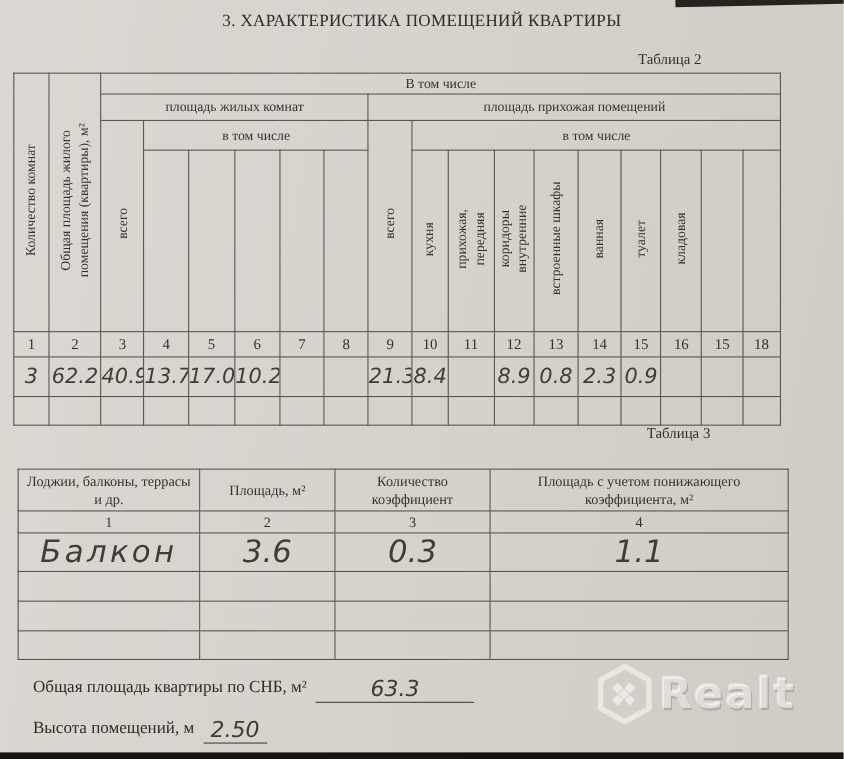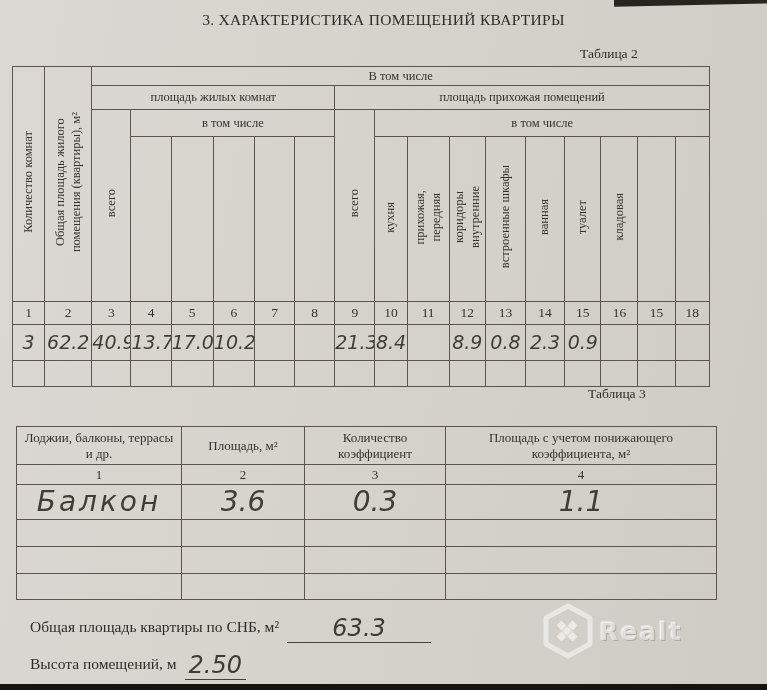--- a/index.html
+++ b/index.html
@@ -46,32 +46,32 @@
   .num td { font-size:13.5px; }
   .val td { font-family:"DejaVu Sans", sans-serif; font-style:italic; font-size:19px; color:#403d37; }
   #table3 .val td { font-size:28px; }
   #table3 .val td.first { letter-spacing:3px; }
 
   .footer-line { left:30px; font-size:15.5px; color:#2e2c27; white-space:nowrap; }
   #footer1 { top:616px; }
   #footer2 { top:653px; }
   .fvalue {
     display:inline-block; border-bottom:1.6px solid #45423c; text-align:center;
-    font-family:"DejaVu Sans", sans-serif; font-style:italic; font-size:24px; color:#3e3b35;
+    font-family:"DejaVu Sans", sans-serif; font-style:italic; font-size:20px; color:#3e3b35;
     line-height:1; padding:0 4px 2px 4px; vertical-align:-4px;
   }
   #footer1 .fvalue { min-width:136px; margin-left:8px; }
   #footer2 .fvalue { min-width:50px; margin-left:8px; }
 
   .watermark {
     left:542px; top:601px; width:210px; height:60px;
     display:flex; align-items:center; gap:5px;
   }
   .wm-text {
-    font-family:"DejaVu Sans", sans-serif; font-weight:bold; font-size:25px; letter-spacing:2px;
+    font-family:"DejaVu Sans", sans-serif; font-weight:bold; font-size:39px; letter-spacing:2px;
     color:rgba(252,251,248,0.55);
     text-shadow: 1px 1px 0 rgba(110,106,98,0.35), -1px -1px 1px rgba(255,255,255,0.45);
   }
 </style>
 </head>
 <body>
 
 <div class="abs topbar"></div>
 
 <div class="abs doc-title">3. ХАРАКТЕРИСТИКА ПОМЕЩЕНИЙ КВАРТИРЫ</div>

